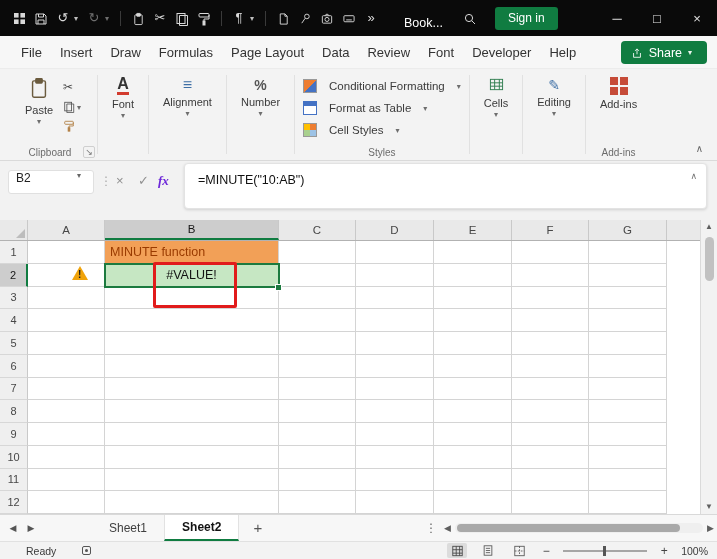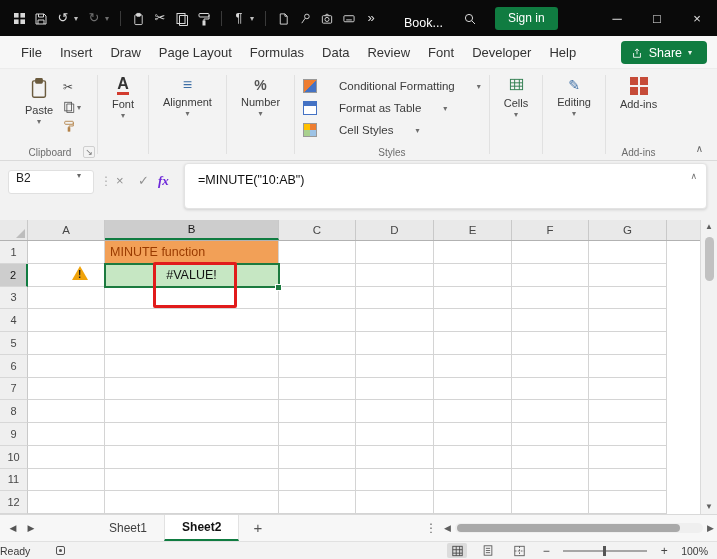--- a/index.html
+++ b/index.html
@@ -43,21 +43,21 @@
   .numicon{font-size:14px;color:#555;font-weight:700}
   .edicon{font-size:14px;color:#3d6ea5}
   .cficon{width:14px;height:14px;border:1px solid #999;background:linear-gradient(135deg,#ED7D31 0 50%,#4472C4 50% 100%)}
   .faticon{width:14px;height:14px;border:1px solid #4472C4;background:linear-gradient(#4472C4 0 4px,#fff 4px)}
   .csicon{width:14px;height:14px;display:grid;grid-template-columns:1fr 1fr;grid-template-rows:1fr 1fr;border:1px solid #999}
   .csicon i:nth-child(1){background:#FFC000}.csicon i:nth-child(2){background:#ED7D31}
   .csicon i:nth-child(3){background:#A9D08E}.csicon i:nth-child(4){background:#9DC3E6}
   .addins-ic{display:grid;grid-template-columns:8px 8px;grid-template-rows:8px 8px;gap:2px}
   .addins-ic i{background:#C64B38}
   .styles-rows{display:flex;flex-direction:column;gap:8px;padding-top:5px;align-items:flex-start}
-  .stylerow{display:flex;align-items:center;gap:22px;font-size:11.5px;color:#3b3b3b;cursor:pointer;white-space:nowrap}
+  .stylerow{display:flex;align-items:center;gap:12px;font-size:11.5px;color:#3b3b3b;cursor:pointer;white-space:nowrap}
   .ribbon-collapse{position:absolute;right:14px;bottom:6px;font-size:10px;color:#666;cursor:pointer}
 
   
   .fbar{position:absolute;top:161px;left:0;right:0;height:59px;background:#f2f2f2}
   .namebox{position:absolute;left:8px;top:9px;width:86px;height:24px;background:#fff;border:1px solid #e0e0e0;border-radius:3px;display:flex;padding:0 7px;font-size:12px;color:#222;cursor:pointer}
   .namebox .tch{margin-left:auto;color:#666}
   .nbdrag{position:absolute;left:100px;top:13px;font-size:12px;color:#aaa}
   .fbx{position:absolute;top:12px;font-size:13px;color:#909090;cursor:pointer}
   .fx{font-style:italic;font-family:"Liberation Serif",serif;color:#6d28d9;font-weight:700}
   .formula-box{position:absolute;left:184px;top:2px;right:10px;height:46px;background:#fff;border:1px solid #e3e3e3;border-radius:4px;box-shadow:0 1px 3px rgba(0,0,0,.14);padding:9px 26px 0 13px;font-size:12.5px;color:#111;cursor:text}
@@ -100,21 +100,21 @@
   .stab.active{background:#fff;font-weight:700;color:#121212;border-left:1px solid #e2e2e2;border-right:1px solid #e2e2e2;border-bottom:2px solid #107C41}
   .addsheet{position:absolute;left:248px;top:0;height:26px;line-height:25px;font-size:15px;color:#555;width:20px;text-align:center;cursor:pointer}
   .smore{position:absolute;left:424px;top:0;height:26px;line-height:26px;font-size:12px;color:#666;width:14px;text-align:center;cursor:pointer}
   .hscroll{position:absolute;left:444px;right:3px;top:0;height:26px;display:flex;align-items:center;gap:4px}
   .harrow{font-size:9px;color:#5f5f5f;cursor:pointer}
   .htrack{flex:1;height:10px;background:#efefef;border-radius:5px;position:relative;cursor:pointer}
   .hthumb{position:absolute;left:2px;top:1px;height:8px;width:90%;background:#a9a9a9;border-radius:4px;cursor:grab}
 
   
   .statusbar{position:absolute;top:541px;left:0;right:0;height:18px;background:#f3f3f3;border-top:1px solid #e1e1e1;display:flex;align-items:center;font-size:10.5px;color:#3a3a3a}
-  .sb-ready{margin-left:0;cursor:default}
+  .sb-ready{margin-left:26px;cursor:default}
   .sb-macro{margin-left:26px;width:9px;height:9px;border:1px solid #555;border-radius:2px;position:relative;cursor:pointer}
   .sb-macro::after{content:"";position:absolute;left:2px;top:2px;width:3px;height:3px;background:#555;border-radius:50%}
   .sb-access{margin-left:13px;display:flex;align-items:center;gap:4px;font-weight:700;cursor:pointer}
   .sb-right{margin-left:auto;display:flex;align-items:center;gap:11px;margin-right:9px}
   .viewic{display:flex;align-items:center;justify-content:center;width:20px;height:15px;cursor:pointer}
   .viewic.active{background:#dcdcdc;border-radius:2px}
   .zoombtn{font-size:12px;color:#444;cursor:pointer;width:12px;text-align:center}
   .zoomtrack{width:84px;height:2px;background:#a6a6a6;position:relative;cursor:pointer}
   .zoomthumb{position:absolute;left:40px;top:-4px;width:3px;height:10px;background:#555}
   .zoomlabel{cursor:pointer}
@@ -189,22 +189,22 @@
       <span class="winbtn">□</span>
       <span class="winbtn">×</span>
     </div>
   </div>
 
   <div class="menubar">
     <div style="display:flex">
         <div class="mtab">File</div>
         <div class="mtab">Insert</div>
         <div class="mtab">Draw</div>
+        <div class="mtab">Formulas</div>
         <div class="mtab">Page Layout</div>
-        <div class="mtab">Formulas</div>
         <div class="mtab">Data</div>
         <div class="mtab">Review</div>
         <div class="mtab">Font</div>
         <div class="mtab">Developer</div>
         <div class="mtab">Help</div>
       </div>
     <div class="share-btn">
       <svg width="12" height="12" viewBox="0 0 14 14" fill="none" stroke="#fff">
           <path d="M7 8.5V2.3M4.8 4.5 7 2.2l2.2 2.3"></path>
           <path d="M3 7v5h8V7"></path>

